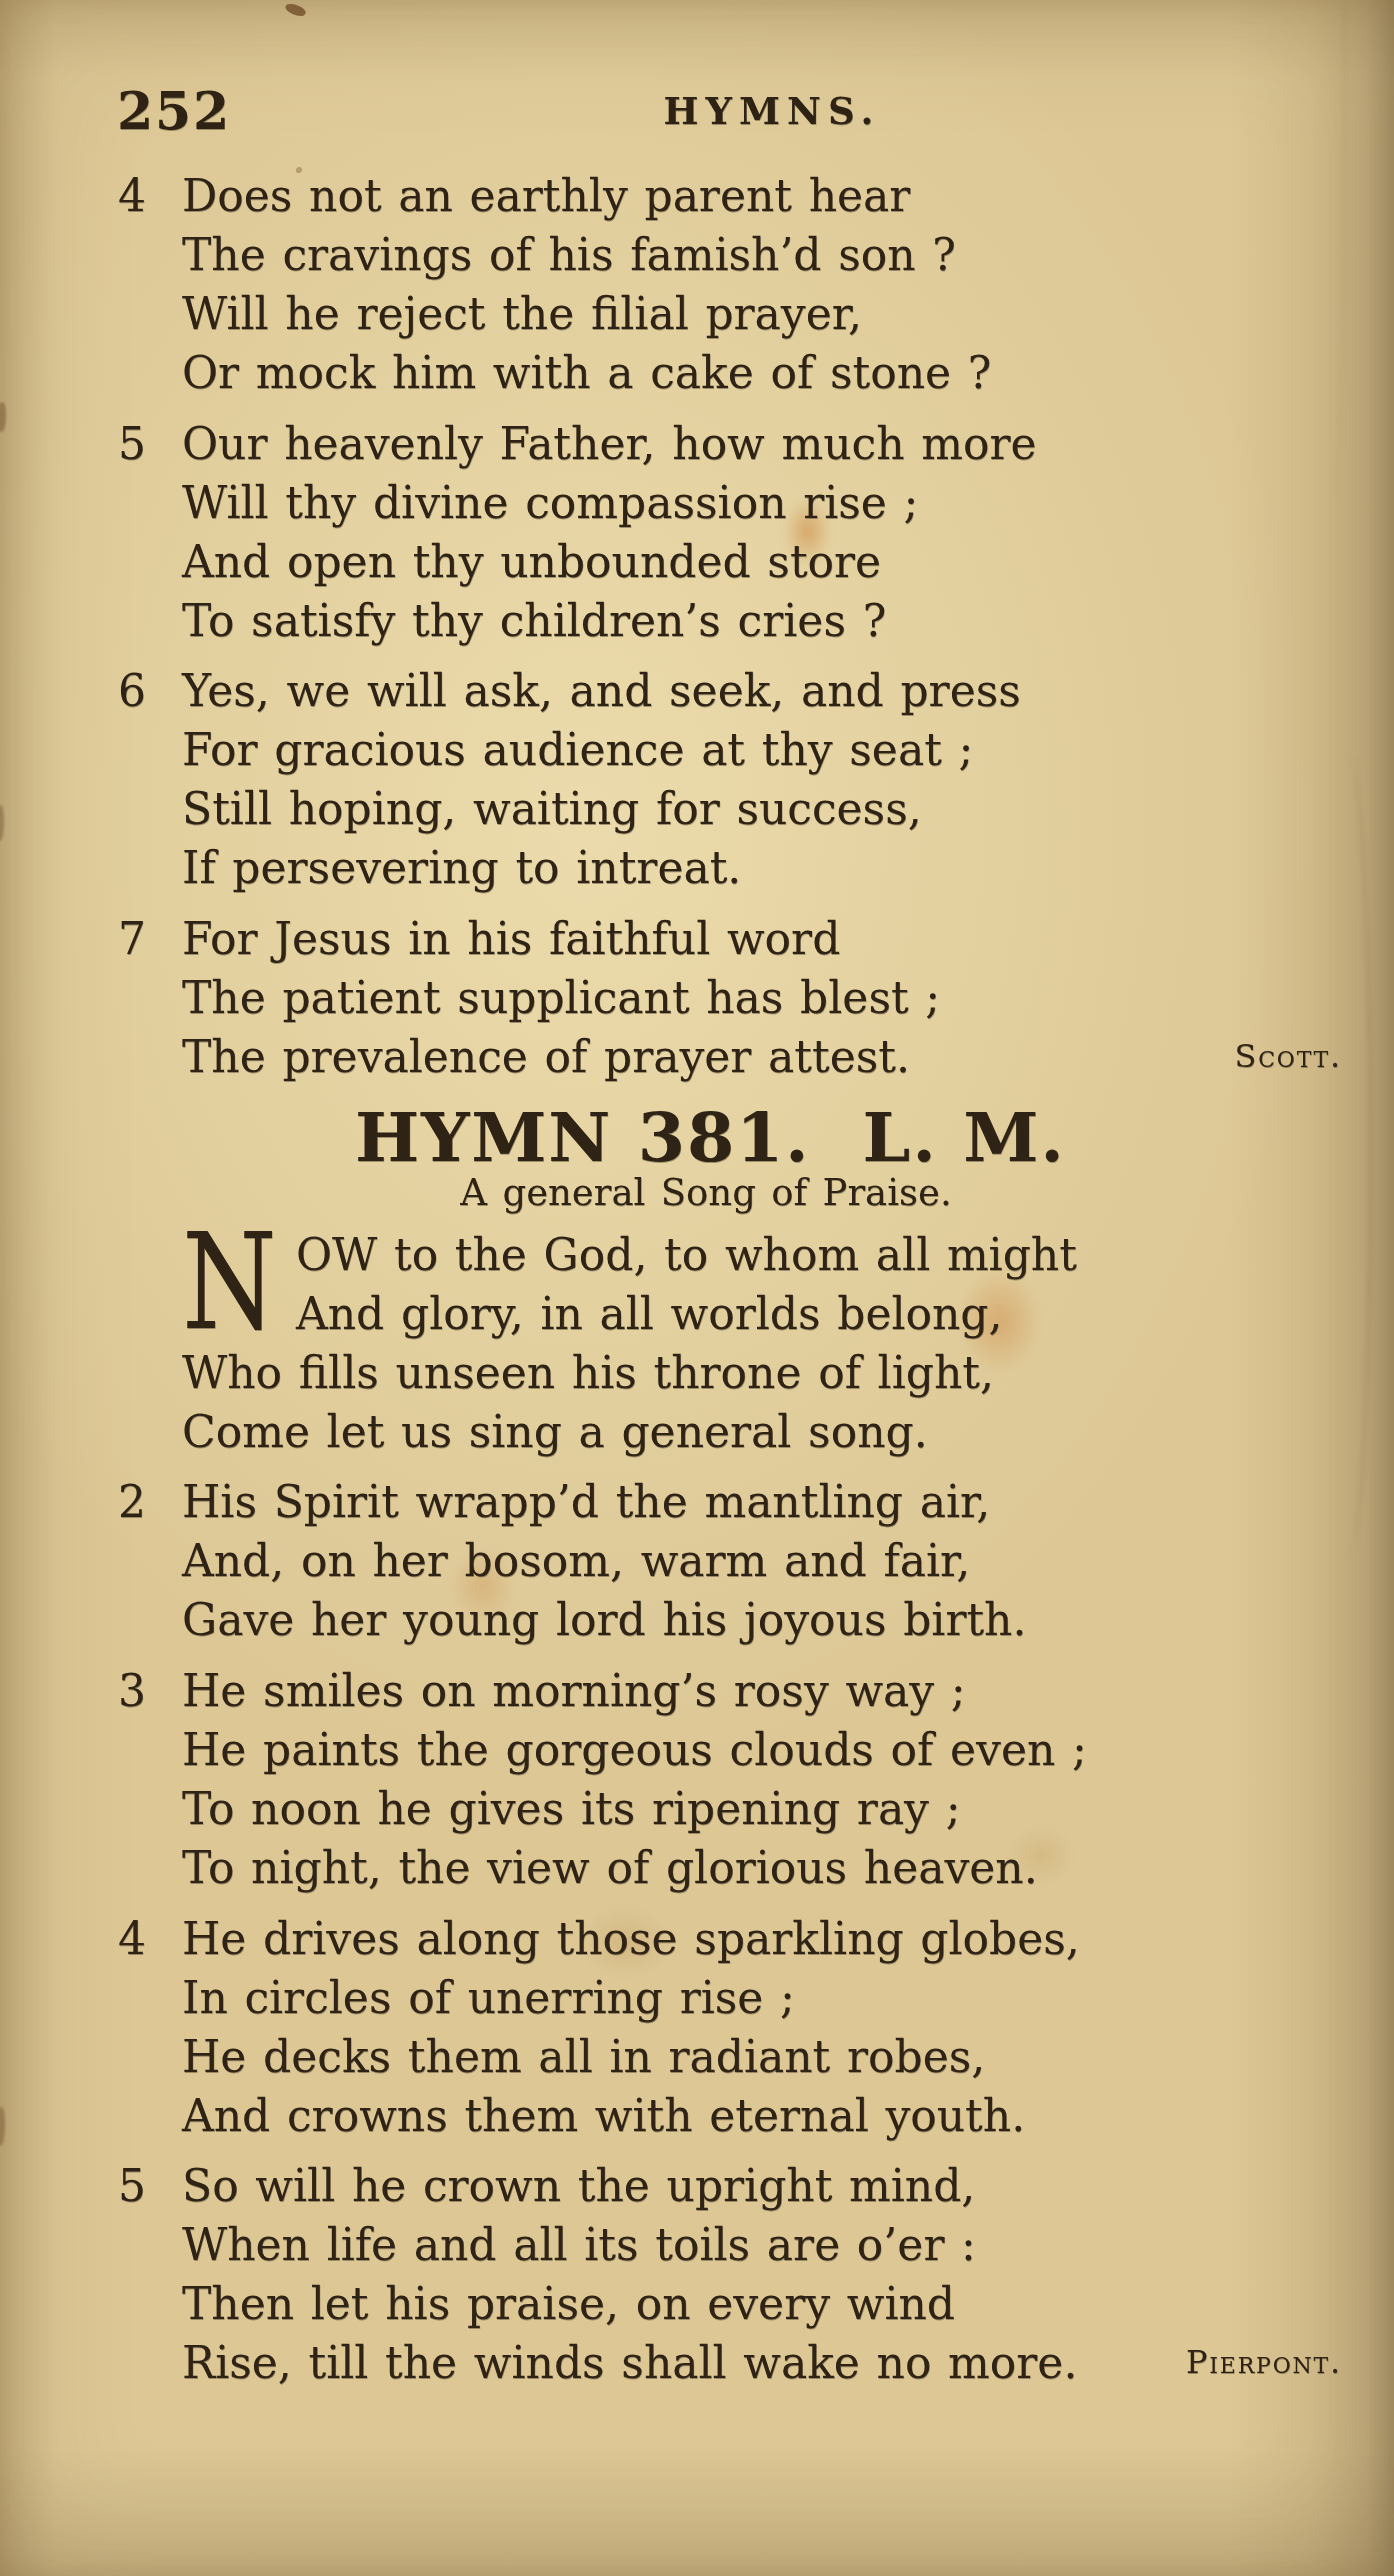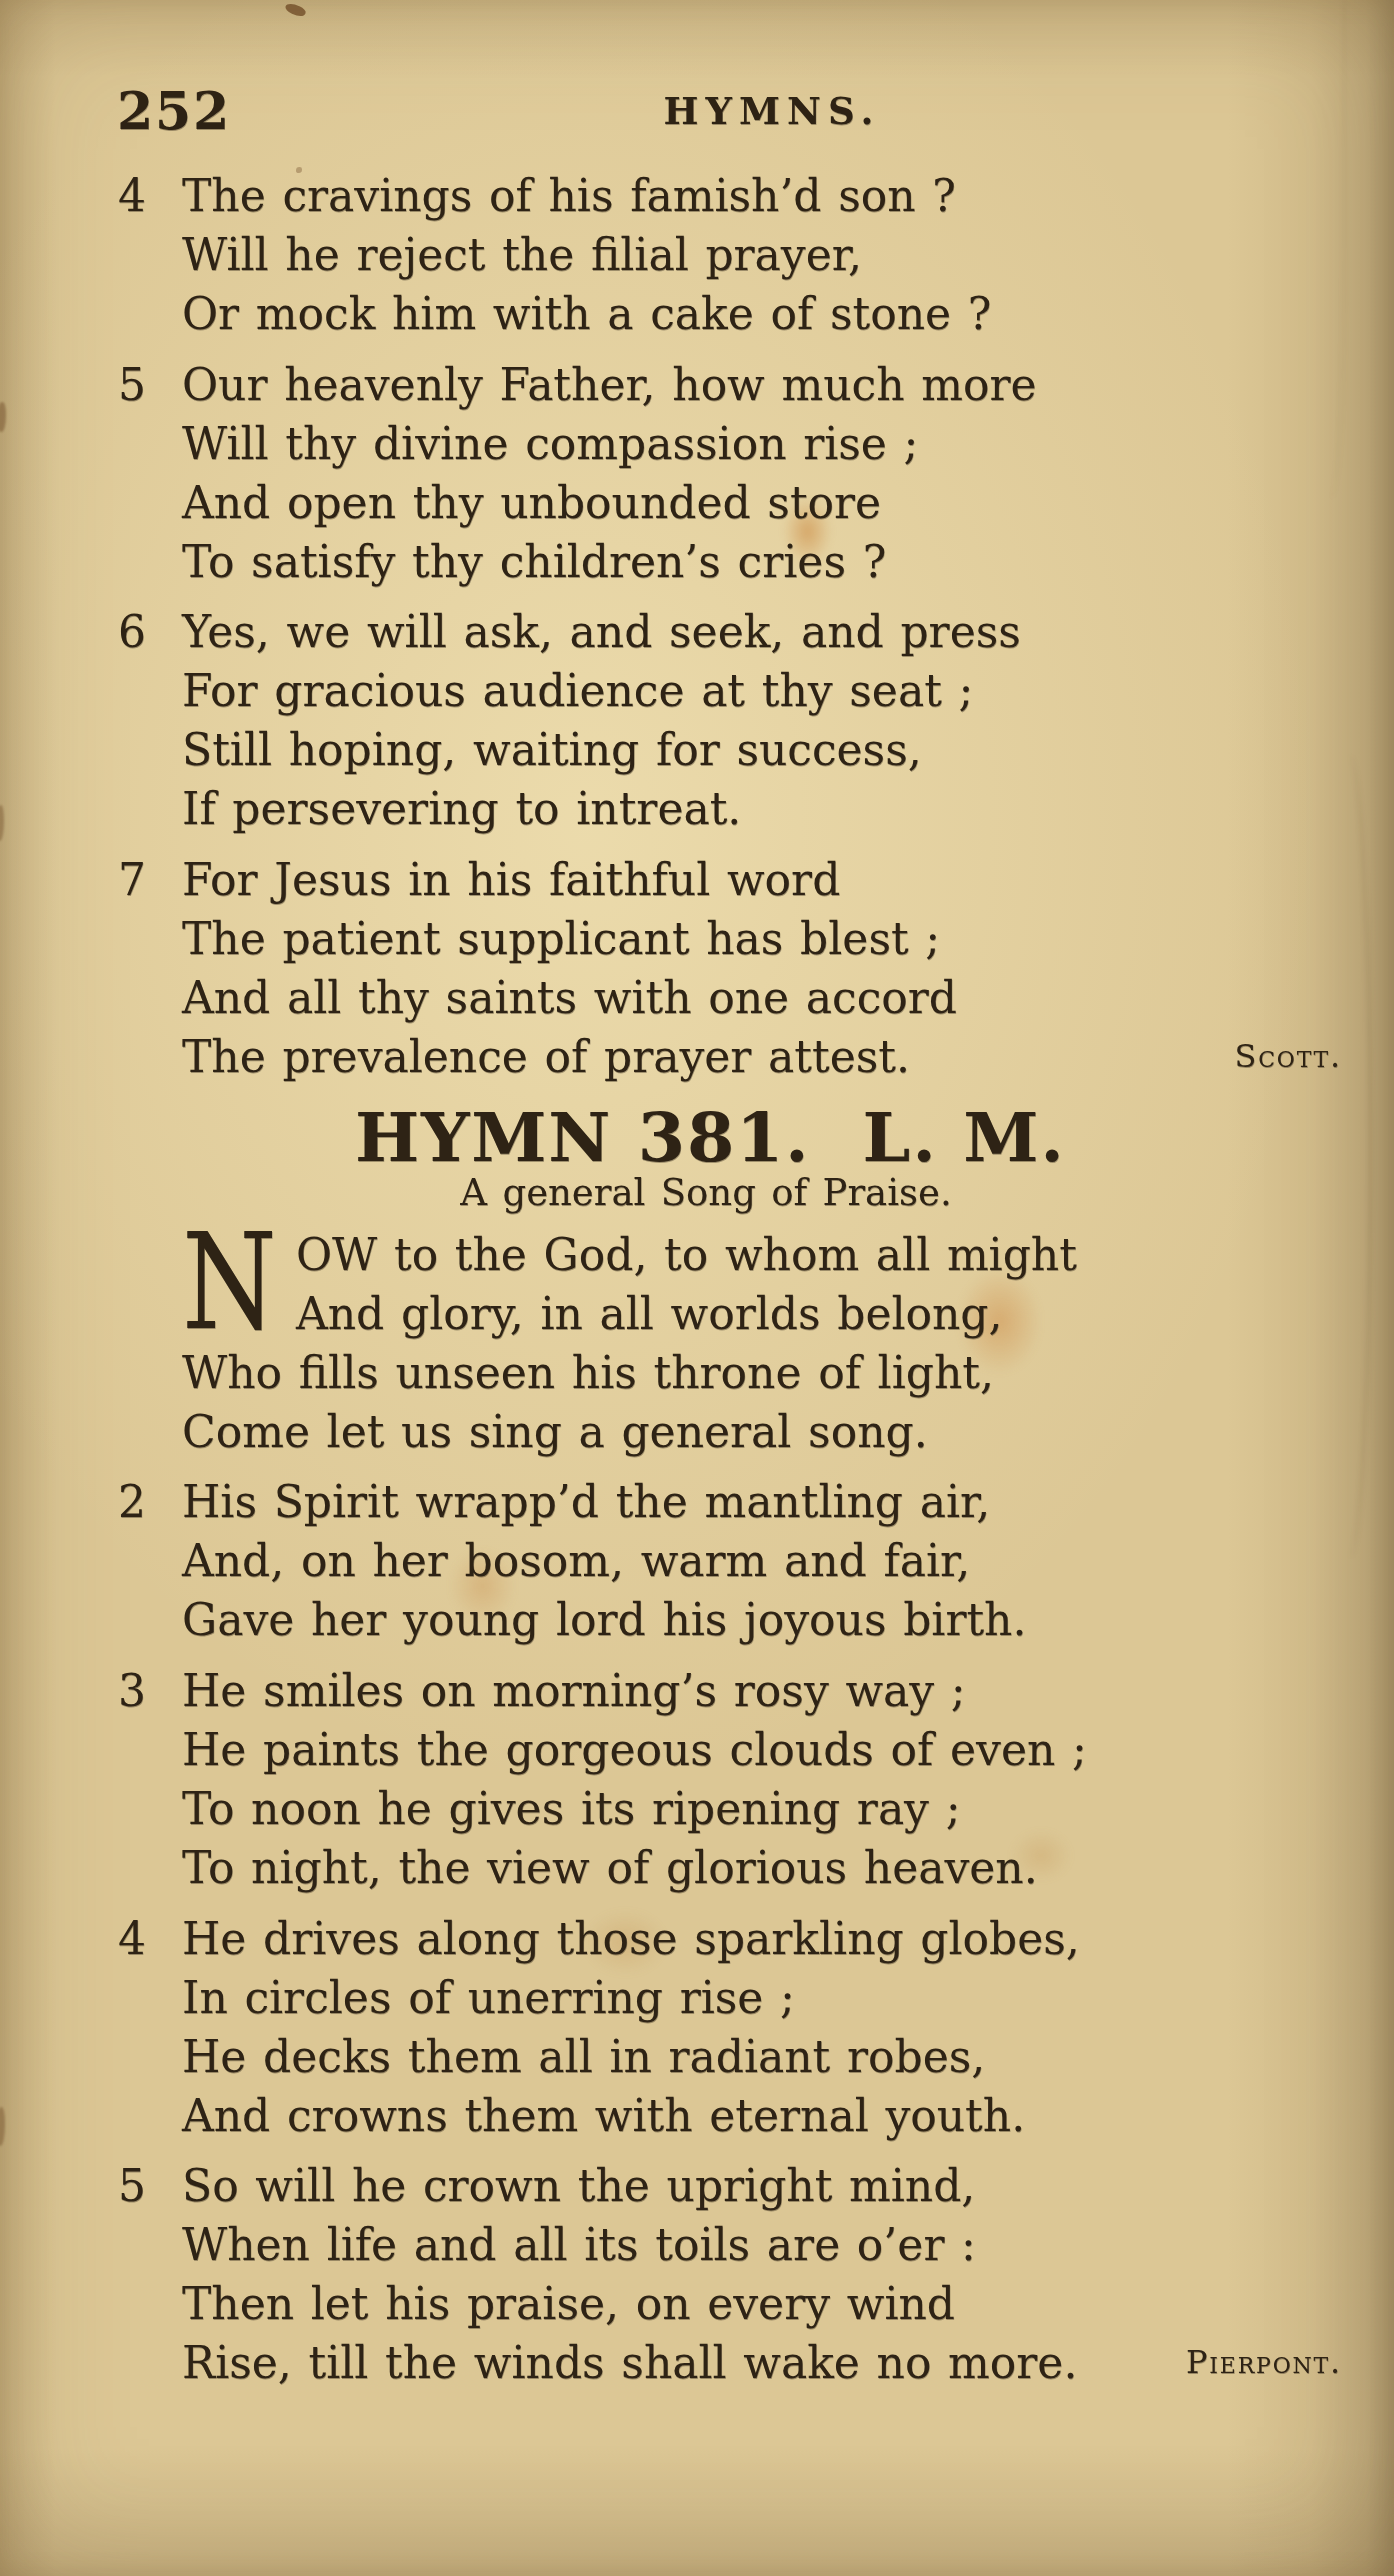--- a/index.html
+++ b/index.html
@@ -80,20 +80,21 @@
 
 <div class="page-header ink">
   <span class="page-number">252</span>
   <span class="running-header">HYMNS.</span>
 </div>
 
 <div class="text-flow ink">
   <div class="verses">
       <div class="verse">
         <span class="vnum">4</span>
+        <div class="line">Does not an earthly parent hear</div>
         <div class="line">The cravings of his famish’d son ?</div>
         <div class="line">Will he reject the filial prayer,</div>
         <div class="line">Or mock him with a cake of stone ?</div>
       </div>
       <div class="verse">
         <span class="vnum">5</span>
         <div class="line">Our heavenly Father, how much more</div>
         <div class="line">Will thy divine compassion rise ;</div>
         <div class="line">And open thy unbounded store</div>
         <div class="line">To satisfy thy children’s cries ?</div>
@@ -102,21 +103,20 @@
         <span class="vnum">6</span>
         <div class="line">Yes, we will ask, and seek, and press</div>
         <div class="line">For gracious audience at thy seat ;</div>
         <div class="line">Still hoping, waiting for success,</div>
         <div class="line">If persevering to intreat.</div>
       </div>
       <div class="verse">
         <span class="vnum">7</span>
         <div class="line">For Jesus in his faithful word</div>
         <div class="line">The patient supplicant has blest ;</div>
-        <div class="line">And all thy saints with one accord</div>
         <div class="line">The prevalence of prayer attest.<span class="attribution">Scott.</span></div>
       </div>
     </div>
 
   <div class="hymn-heading">
     <span>HYMN 381.</span><span class="hymn-meter">L. M.</span>
   </div>
   <div class="hymn-subtitle">A general Song of Praise.</div>
 
   <div class="verses">

